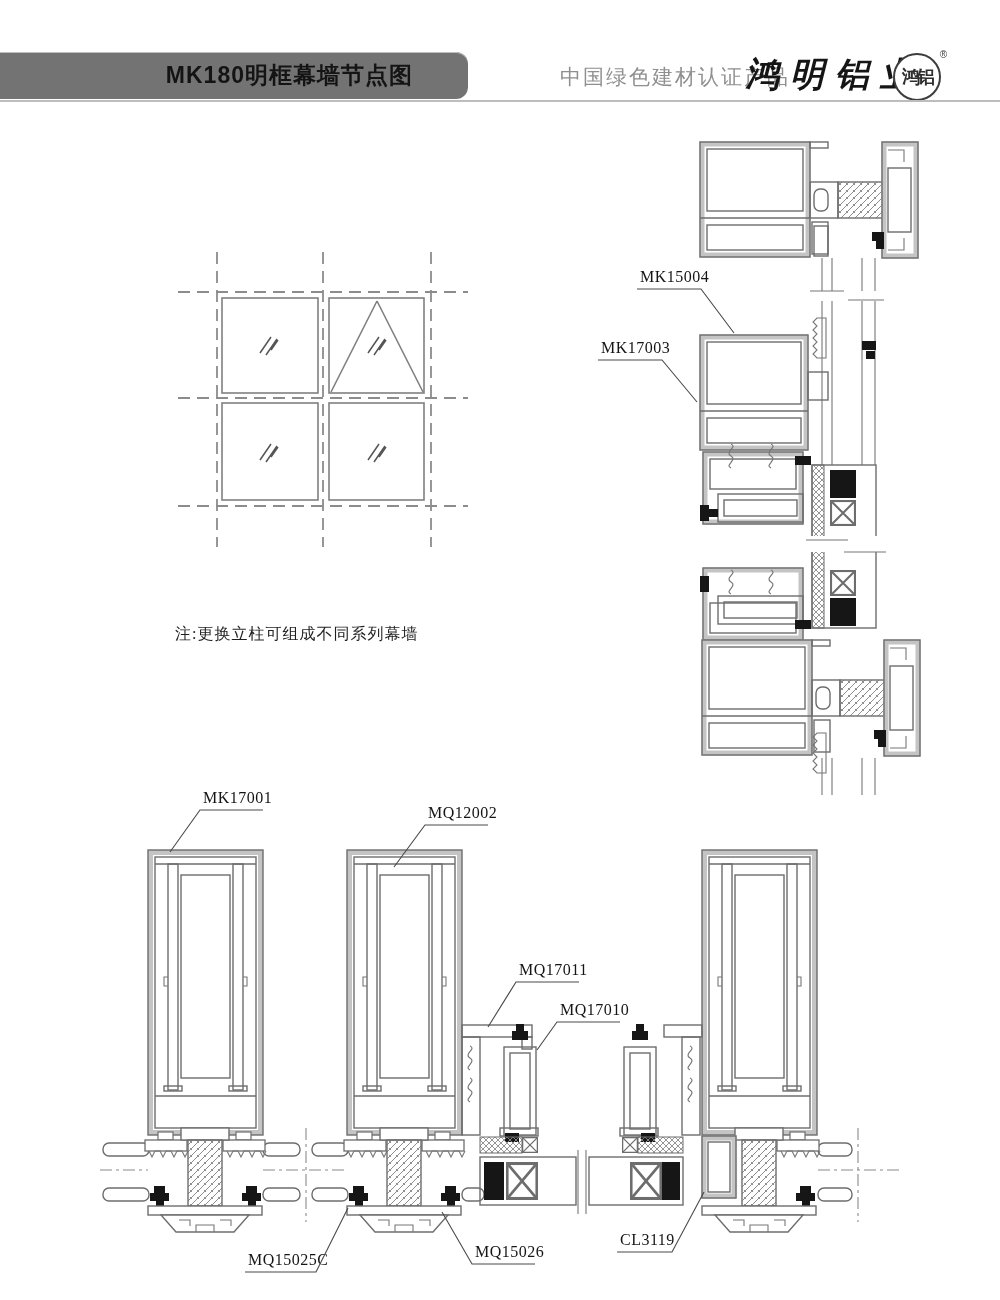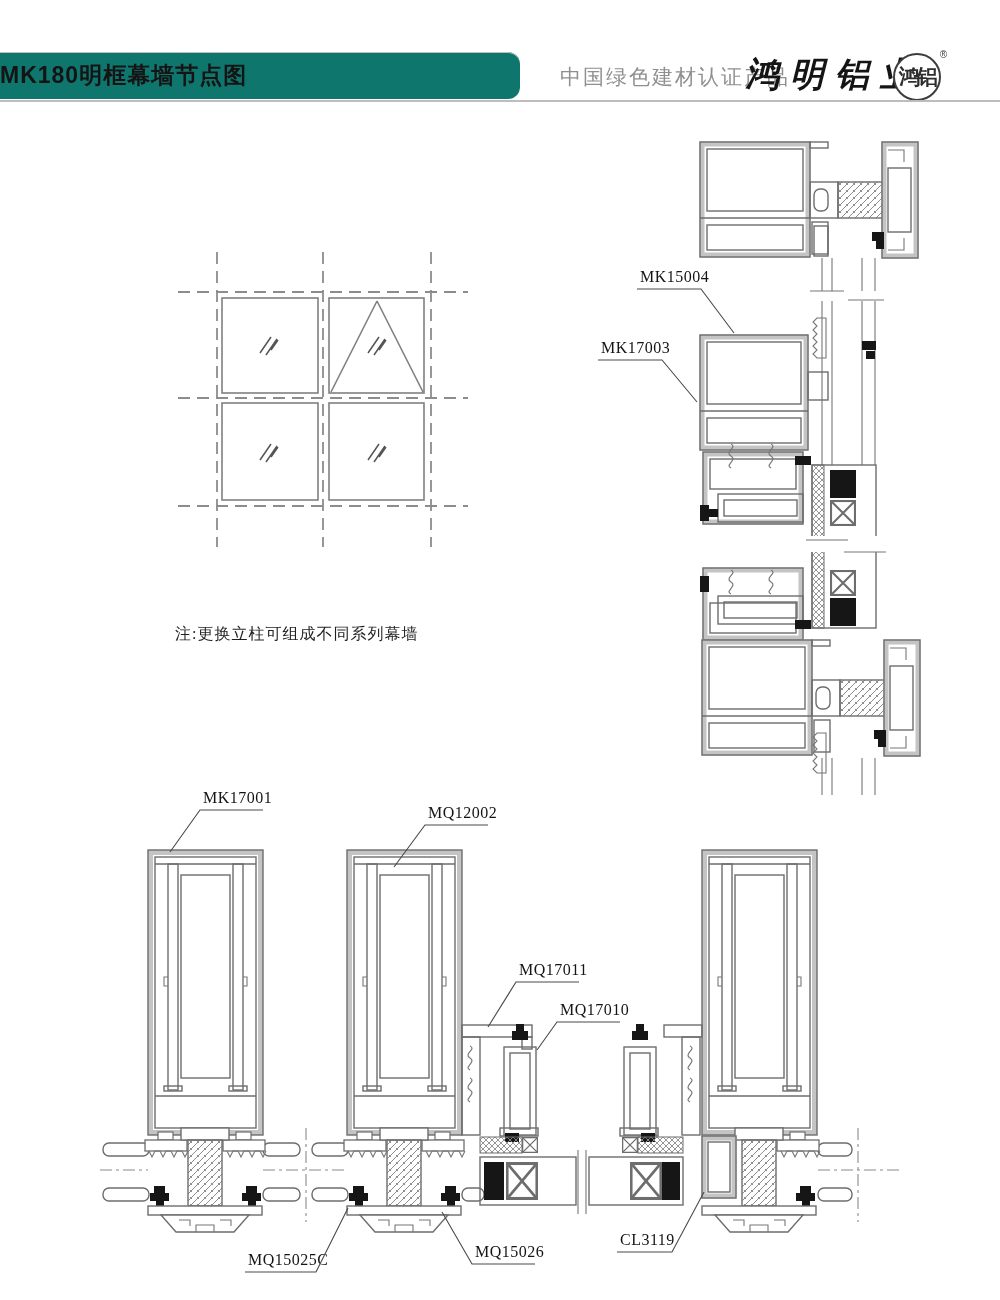--- a/index.html
+++ b/index.html
@@ -1,28 +1,28 @@
 <!DOCTYPE html>
 <html><head>
 <meta charset="utf-8">
 <style>
   html,body{margin:0;padding:0;background:#efefef;}
   .page{position:relative;width:1000px;height:1300px;background:#ffffff;overflow:hidden;
         font-family:"Liberation Sans",sans-serif;}
   
-  .title-bar{position:absolute;left:0;top:52px;width:520px;height:47px;background:#0f766e;
+  .title-bar{position:absolute;left:0;top:52px;width:468px;height:47px;background:#737373;
              border-radius:0 12px 12px 0;box-shadow:inset 0 1px 0 #bfbfbf;
-             display:flex;align-items:center;justify-content:flex-start;}
+             display:flex;align-items:center;justify-content:flex-end;}
   .title-bar .t{font-size:23px;font-weight:bold;color:#141414;letter-spacing:1px;margin-right:55px;}
   .cert{position:absolute;left:521px;top:63px;font-size:21px;color:#8f8f8f;letter-spacing:2px;padding-left:39px;}
   .brand{position:absolute;left:745px;top:52px;font-size:34px;font-weight:bold;
          font-family:"DejaVu Serif",serif;font-style:italic;color:#151515;letter-spacing:11px;white-space:nowrap;}
   .seal{position:absolute;left:893px;top:53px;width:44px;height:44px;border:2.5px solid #3d3d3d;
         border-radius:50%;display:flex;align-items:center;justify-content:center;background:#fff;}
-  .seal .s{font-size:21px;font-weight:bold;color:#2e2e2e;font-family:"DejaVu Serif",serif;letter-spacing:-3px;}
+  .seal .s{font-size:18px;font-weight:bold;color:#2e2e2e;font-family:"DejaVu Serif",serif;letter-spacing:-3px;}
   .seal .r{position:absolute;right:-8px;top:-6px;font-size:10px;color:#3d3d3d;}
   .hrule{position:absolute;left:0;top:100px;width:1000px;height:2px;background:#bdbdbd;}
   
   .note{position:absolute;left:175px;top:624px;font-size:16px;color:#1f1f1f;
         font-family:"Liberation Serif",serif;letter-spacing:1px;}
   
   svg{position:absolute;overflow:visible;}
   .wall{stroke:#c4c4c4;stroke-width:5;fill:#ffffff;}
   .line{stroke:#6d6d6d;stroke-width:1.4;fill:none;}
   .thin{stroke:#777777;stroke-width:1.1;fill:none;}

